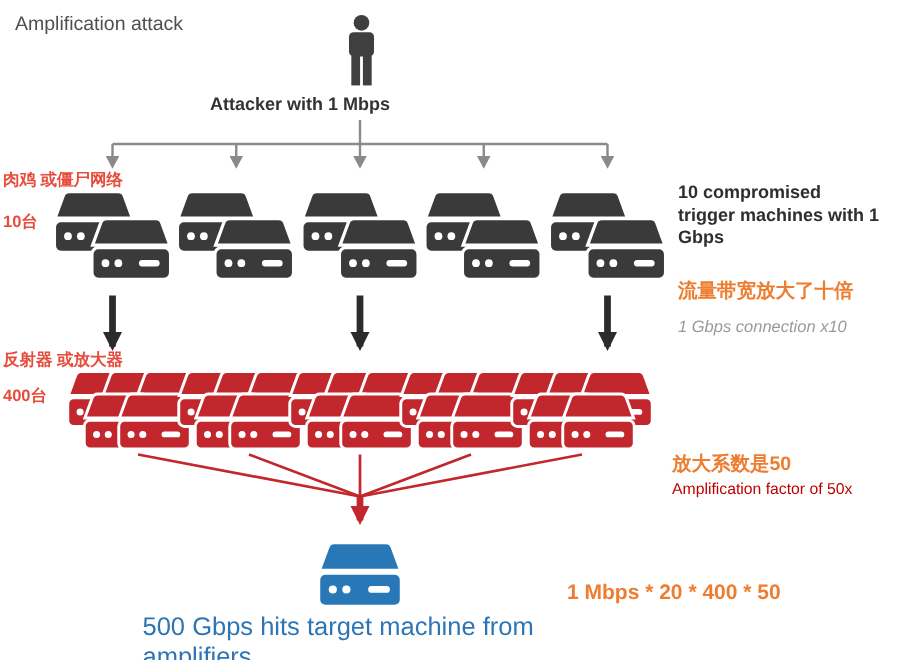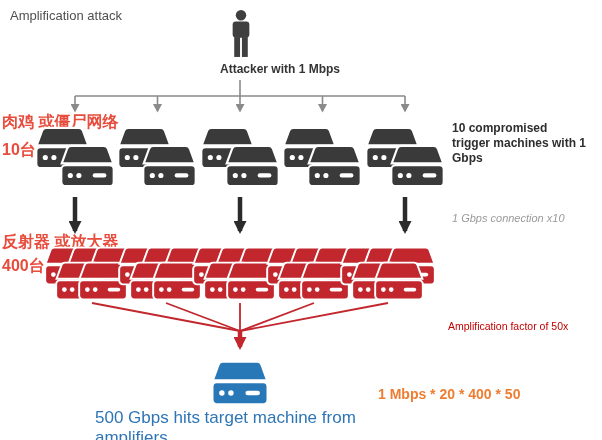--- a/index.html
+++ b/index.html
@@ -2,24 +2,24 @@
 <html><head>
 <meta charset="utf-8">
 <style>
   *{margin:0;padding:0;box-sizing:border-box}
   html,body{background:#fff}
   body{width:602px;height:440px;font-family:"Liberation Sans","DejaVu Sans",sans-serif;overflow:hidden}
   .stage{position:relative;width:602px;height:348px;background:#fff}
   .abs{position:absolute}
   .connectors{position:absolute;left:0;top:0;pointer-events:none}
   .title{left:10px;top:8px;font-size:13px;color:#4f4f4f}
-  .attacker-label{left:140px;top:62px;width:200px;text-align:right;font-size:12px;font-weight:bold;color:#333}
+  .attacker-label{left:140px;top:62px;width:200px;text-align:left;font-size:12px;font-weight:bold;color:#333}
   .gray-italic{font-style:italic;color:#9a9a9a;font-size:11px;white-space:nowrap}
   .dark-bold{font-weight:bold;color:#2e2e2e;font-size:12px;line-height:15px}
-  .cn-red{color:#e74c3c;font-weight:bold;font-size:16px;white-space:nowrap}
+  .cn-red{color:#e74c3c;font-weight:bold;font-size:11px;white-space:nowrap}
   .orange-bold{color:#ed7d31;font-weight:bold;font-size:13px;white-space:nowrap}
   .red-italic{color:#c00000;font-size:10.5px;white-space:nowrap}
   .blue-caption{left:95px;top:408px;width:300px;color:#2e75b6;font-weight:normal;font-size:17px;text-align:left}
   .calc{color:#ed7d31;font-weight:bold;font-size:14px;white-space:nowrap}
   .server{display:block}
   .srv-dark{color:#3a3a3a}
   .srv-red{color:#c1272d}
   .srv-blue{color:#2878b8}
   .pair{position:absolute;width:80px;height:62px}
   .pair .back{position:absolute;left:0;top:0}
@@ -141,20 +141,21 @@
       <svg class="server back srv-dark" width="55" height="44">
           <use href="#server-icon"></use>
         </svg>
       <svg class="server front srv-dark" width="55" height="44">
           <use href="#server-icon"></use>
         </svg>
     </div>
   </div>
 
   <div class="abs dark-bold" style="left:452px;top:121px;width:135px">10 compromised trigger machines with 1 Gbps</div>
+  <div class="abs orange-bold" style="left:452px;top:185px">流量带宽放大了十倍</div>
   <div class="abs gray-italic" style="left:452px;top:212px">1 Gbps connection x10</div>
 
   <div class="abs cn-red" style="left:2px;top:232px">反射器 或放大器</div>
   <div class="abs cn-red" style="left:2px;top:256px">400台</div>
 
   <div class="abs" style="left:0;top:0;width:0;height:0">
     <div class="cluster" style="left:44px;top:246px">
       <svg class="server b1 srv-red" width="50" height="40">
           <use href="#server-icon"></use>
         </svg>
@@ -234,20 +235,21 @@
         </svg>
       <svg class="server f1 srv-red" width="50" height="40">
           <use href="#server-icon"></use>
         </svg>
       <svg class="server f2 srv-red" width="50" height="40">
           <use href="#server-icon"></use>
         </svg>
     </div>
   </div>
 
+  <div class="abs orange-bold" style="left:448px;top:300px">放大系数是50</div>
   <div class="abs red-italic" style="left:448px;top:320px">Amplification factor of 50x</div>
 
   <div class="target">
     <svg class="server srv-blue" width="58" height="46">
         <use href="#server-icon"></use>
       </svg>
   </div>
   <div class="abs blue-caption">500 Gbps hits target machine from amplifiers</div>
 
   <div class="abs calc" style="left:378px;top:386px">1 Mbps * 20 * 400 * 50</div>

